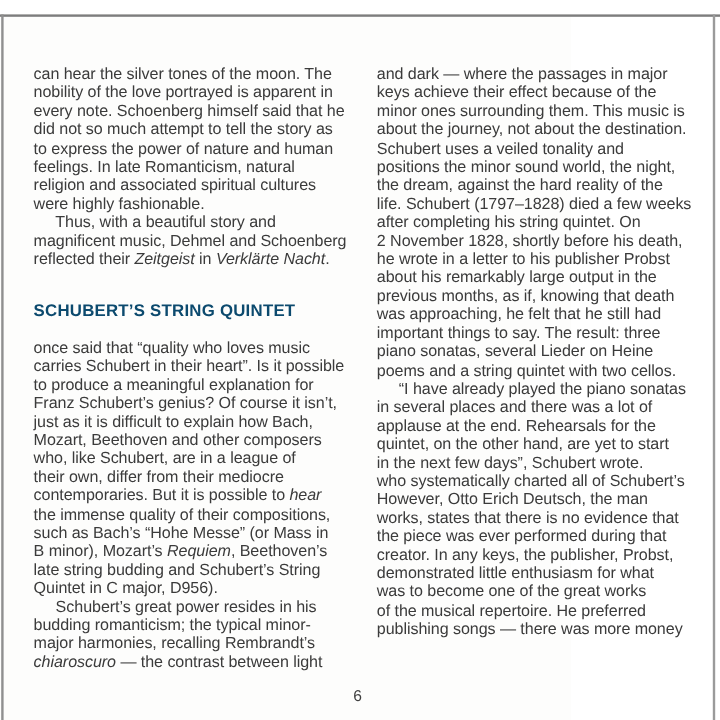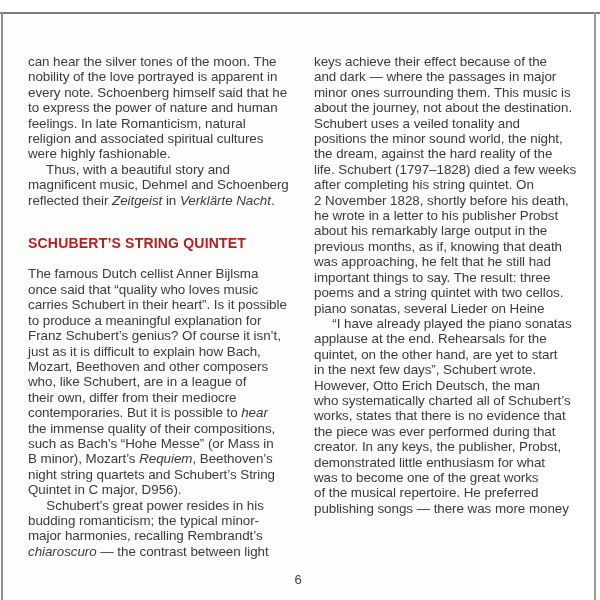--- a/index.html
+++ b/index.html
@@ -46,21 +46,21 @@
     line-height: 15.4px;
     letter-spacing: -0.05px;
   }
   .column-left  { left: 28px; }
   .column-right { left: 314px; }
   .paragraph { margin: 0; }
   .line { white-space: pre; }
   .heading {
     font-weight: bold;
     font-size: 14px;
-    color: #b91c1c;
+    color: #0c4a6e;
     letter-spacing: 0.2px;
     margin-top: 28px;
     margin-bottom: 15px;
   }
   .footer {
     position: absolute;
     left: 0; top: 560px;
     width: 596px;
     text-align: center;
     font-size: 13px;
@@ -74,83 +74,84 @@
 <div class="photo-frame">
   <div class="edge-top"></div>
   <div class="edge-left"></div>
   <div class="edge-right"></div>
 
   <div class="column column-left">
       <div class="paragraph">
         <div class="line">can hear the silver tones of the moon. The</div>
         <div class="line">nobility of the love portrayed is apparent in</div>
         <div class="line">every note. Schoenberg himself said that he</div>
+        <div class="line">did not so much attempt to tell the story as</div>
         <div class="line">to express the power of nature and human</div>
         <div class="line">feelings. In late Romanticism, natural</div>
         <div class="line">religion and associated spiritual cultures</div>
         <div class="line">were highly fashionable.</div>
       </div>
       <div class="paragraph">
         <div class="line">     Thus, with a beautiful story and</div>
         <div class="line">magnificent music, Dehmel and Schoenberg</div>
         <div class="line">reflected their <i>Zeitgeist</i> in <i>Verklärte Nacht</i>.</div>
       </div>
       <div class="heading">SCHUBERT’S STRING QUINTET</div>
       <div class="paragraph">
-        <div class="line">The famous Dutch cellist Anner Bijlsma</div>
         <div class="line">once said that “quality who loves music</div>
         <div class="line">carries Schubert in their heart”. Is it possible</div>
         <div class="line">to produce a meaningful explanation for</div>
         <div class="line">Franz Schubert’s genius? Of course it isn’t,</div>
         <div class="line">just as it is difficult to explain how Bach,</div>
         <div class="line">Mozart, Beethoven and other composers</div>
         <div class="line">who, like Schubert, are in a league of</div>
         <div class="line">their own, differ from their mediocre</div>
         <div class="line">contemporaries. But it is possible to <i>hear</i></div>
         <div class="line">the immense quality of their compositions,</div>
         <div class="line">such as Bach’s “Hohe Messe” (or Mass in</div>
         <div class="line">B minor), Mozart’s <i>Requiem</i>, Beethoven’s</div>
-        <div class="line">night string quartets and Schubert’s String</div>
+        <div class="line">late string budding and Schubert’s String</div>
         <div class="line">Quintet in C major, D956).</div>
       </div>
       <div class="paragraph">
         <div class="line">     Schubert’s great power resides in his</div>
         <div class="line">budding romanticism; the typical minor-</div>
         <div class="line">major harmonies, recalling Rembrandt’s</div>
         <div class="line"><i>chiaroscuro</i> — the contrast between light</div>
       </div>
     </div>
 
   <div class="column column-right">
       <div class="paragraph">
+        <div class="line">and dark — where the passages in major</div>
         <div class="line">keys achieve their effect because of the</div>
-        <div class="line">and dark — where the passages in major</div>
         <div class="line">minor ones surrounding them. This music is</div>
         <div class="line">about the journey, not about the destination.</div>
         <div class="line">Schubert uses a veiled tonality and</div>
         <div class="line">positions the minor sound world, the night,</div>
         <div class="line">the dream, against the hard reality of the</div>
         <div class="line">life. Schubert (1797–1828) died a few weeks</div>
         <div class="line">after completing his string quintet. On</div>
         <div class="line">2 November 1828, shortly before his death,</div>
         <div class="line">he wrote in a letter to his publisher Probst</div>
         <div class="line">about his remarkably large output in the</div>
         <div class="line">previous months, as if, knowing that death</div>
         <div class="line">was approaching, he felt that he still had</div>
         <div class="line">important things to say. The result: three</div>
+        <div class="line">piano sonatas, several Lieder on Heine</div>
         <div class="line">poems and a string quintet with two cellos.</div>
-        <div class="line">piano sonatas, several Lieder on Heine</div>
       </div>
       <div class="paragraph">
         <div class="line">     “I have already played the piano sonatas</div>
+        <div class="line">in several places and there was a lot of</div>
         <div class="line">applause at the end. Rehearsals for the</div>
         <div class="line">quintet, on the other hand, are yet to start</div>
         <div class="line">in the next few days”, Schubert wrote.</div>
+        <div class="line">who systematically charted all of Schubert’s</div>
         <div class="line">However, Otto Erich Deutsch, the man</div>
-        <div class="line">who systematically charted all of Schubert’s</div>
         <div class="line">works, states that there is no evidence that</div>
         <div class="line">the piece was ever performed during that</div>
         <div class="line">creator. In any keys, the publisher, Probst,</div>
         <div class="line">demonstrated little enthusiasm for what</div>
         <div class="line">was to become one of the great works</div>
         <div class="line">of the musical repertoire. He preferred</div>
         <div class="line">publishing songs — there was more money</div>
       </div>
     </div>
 

